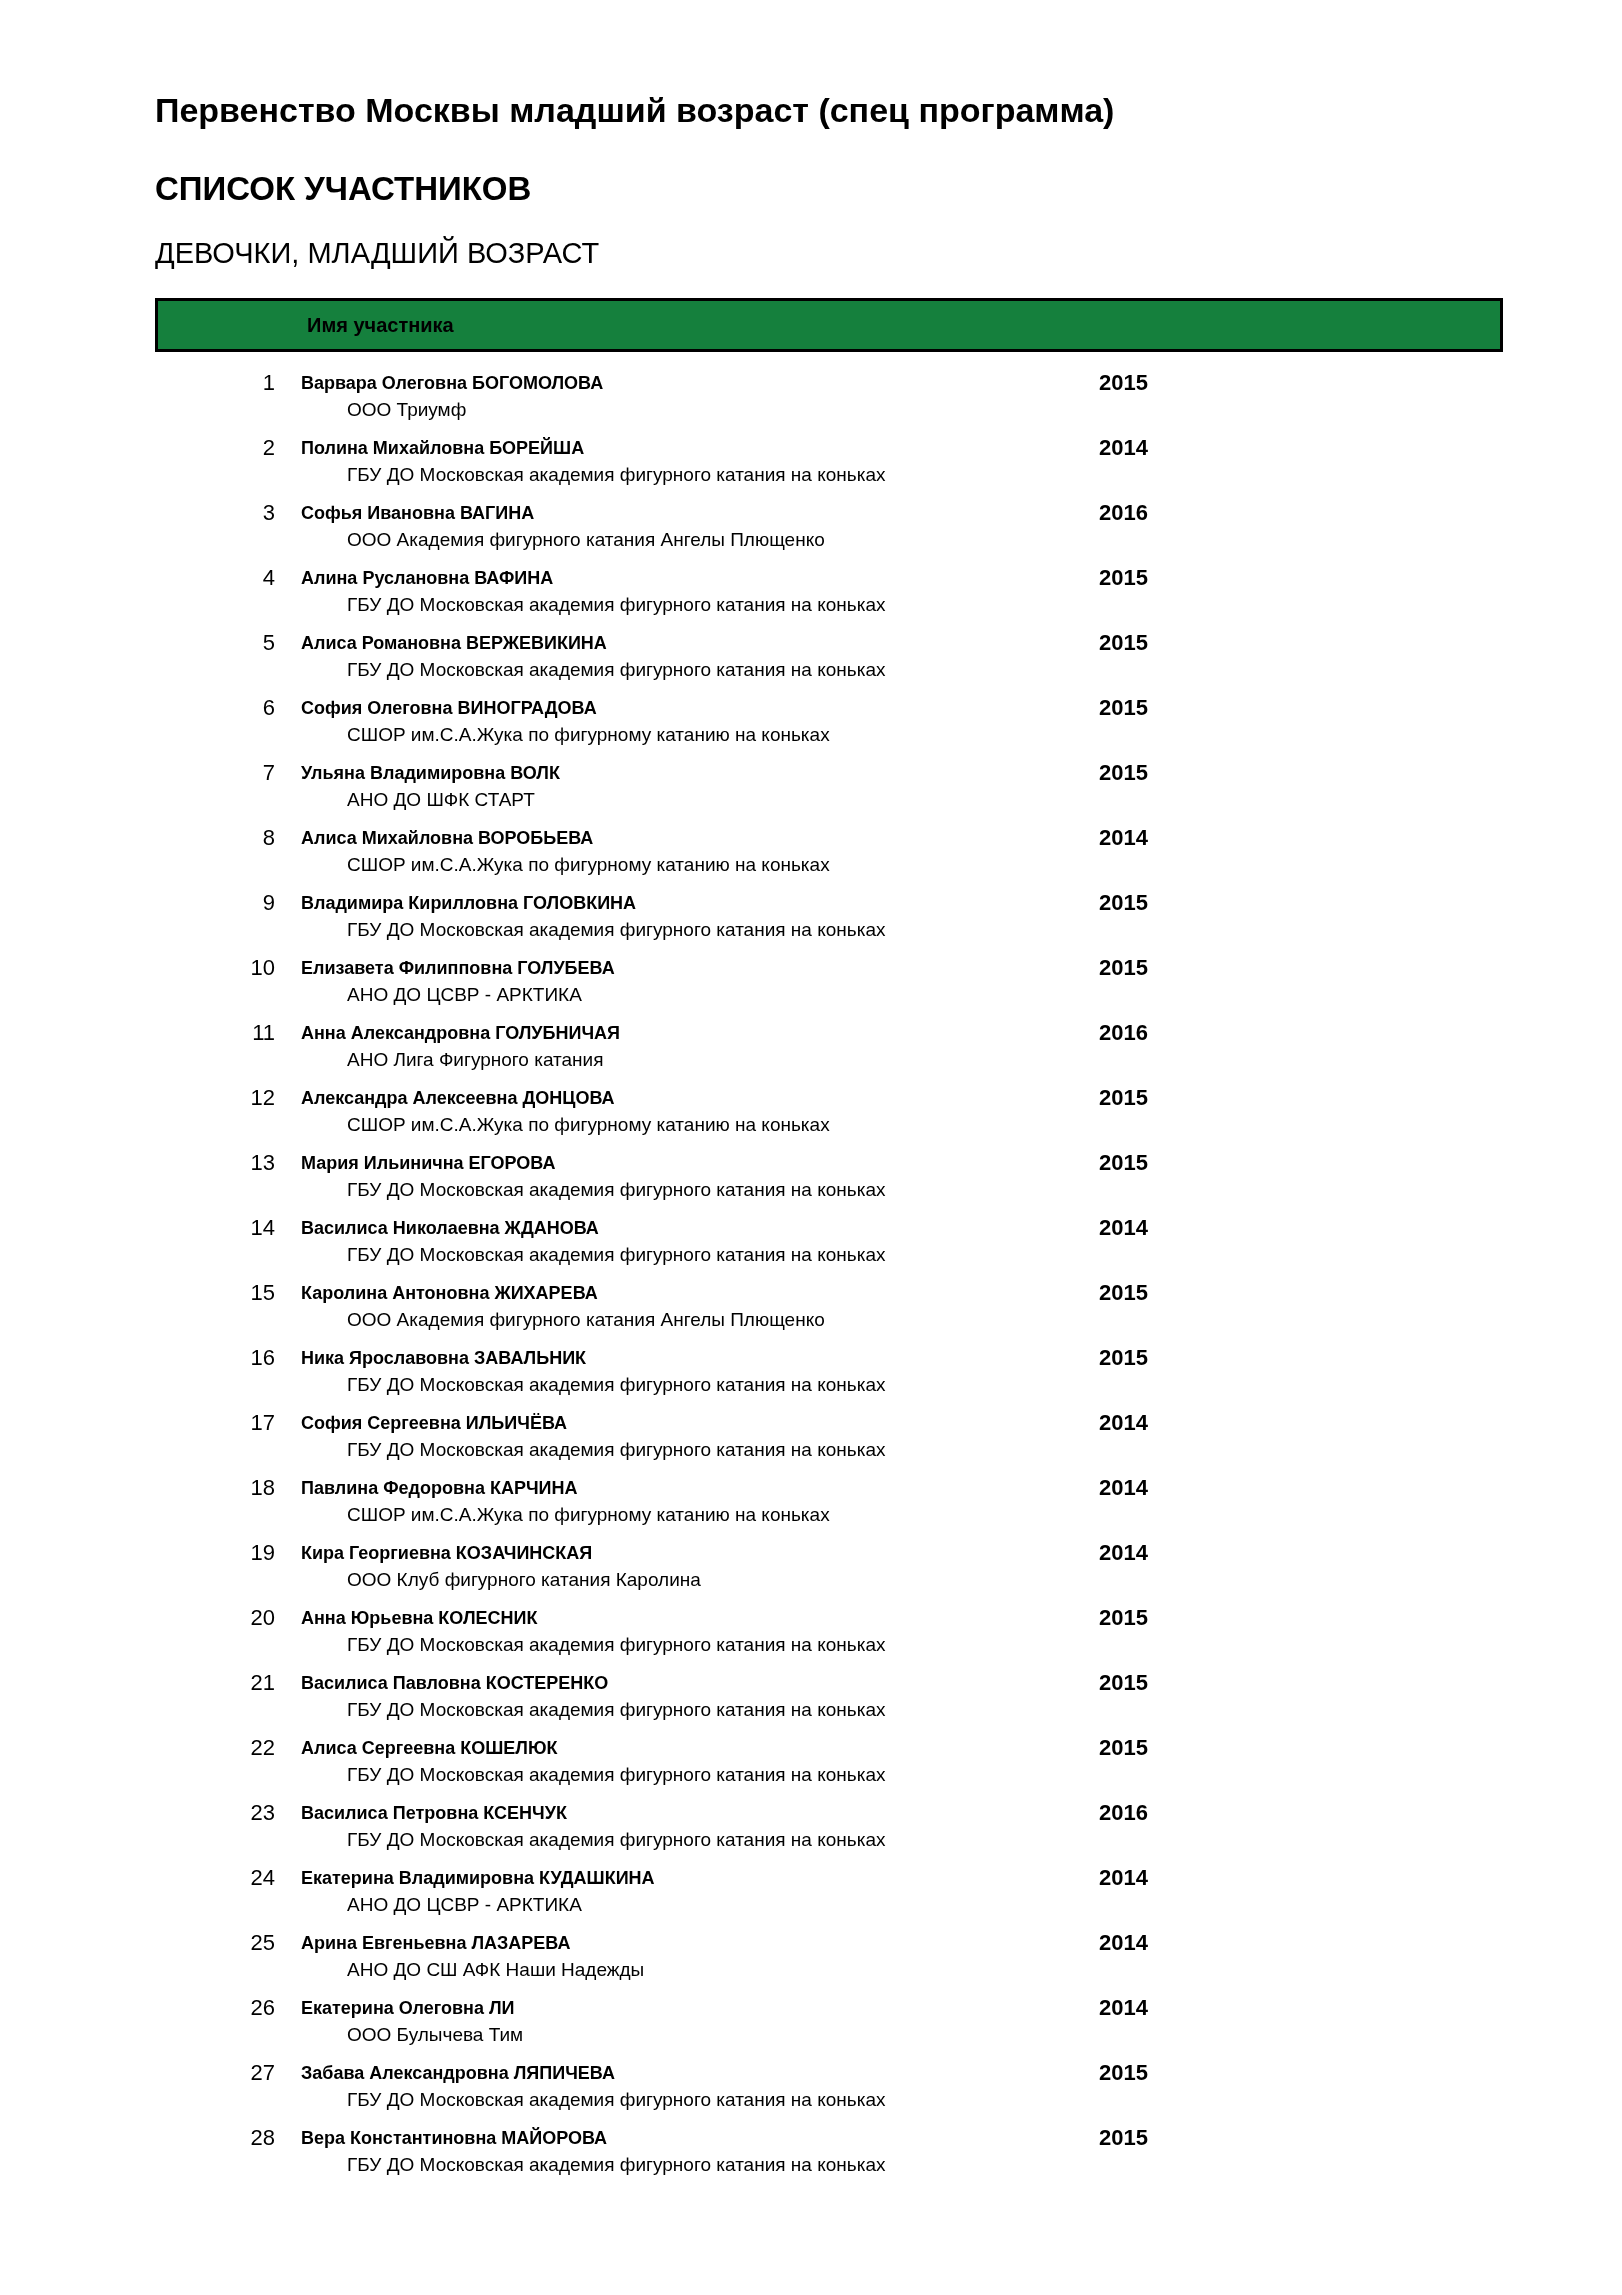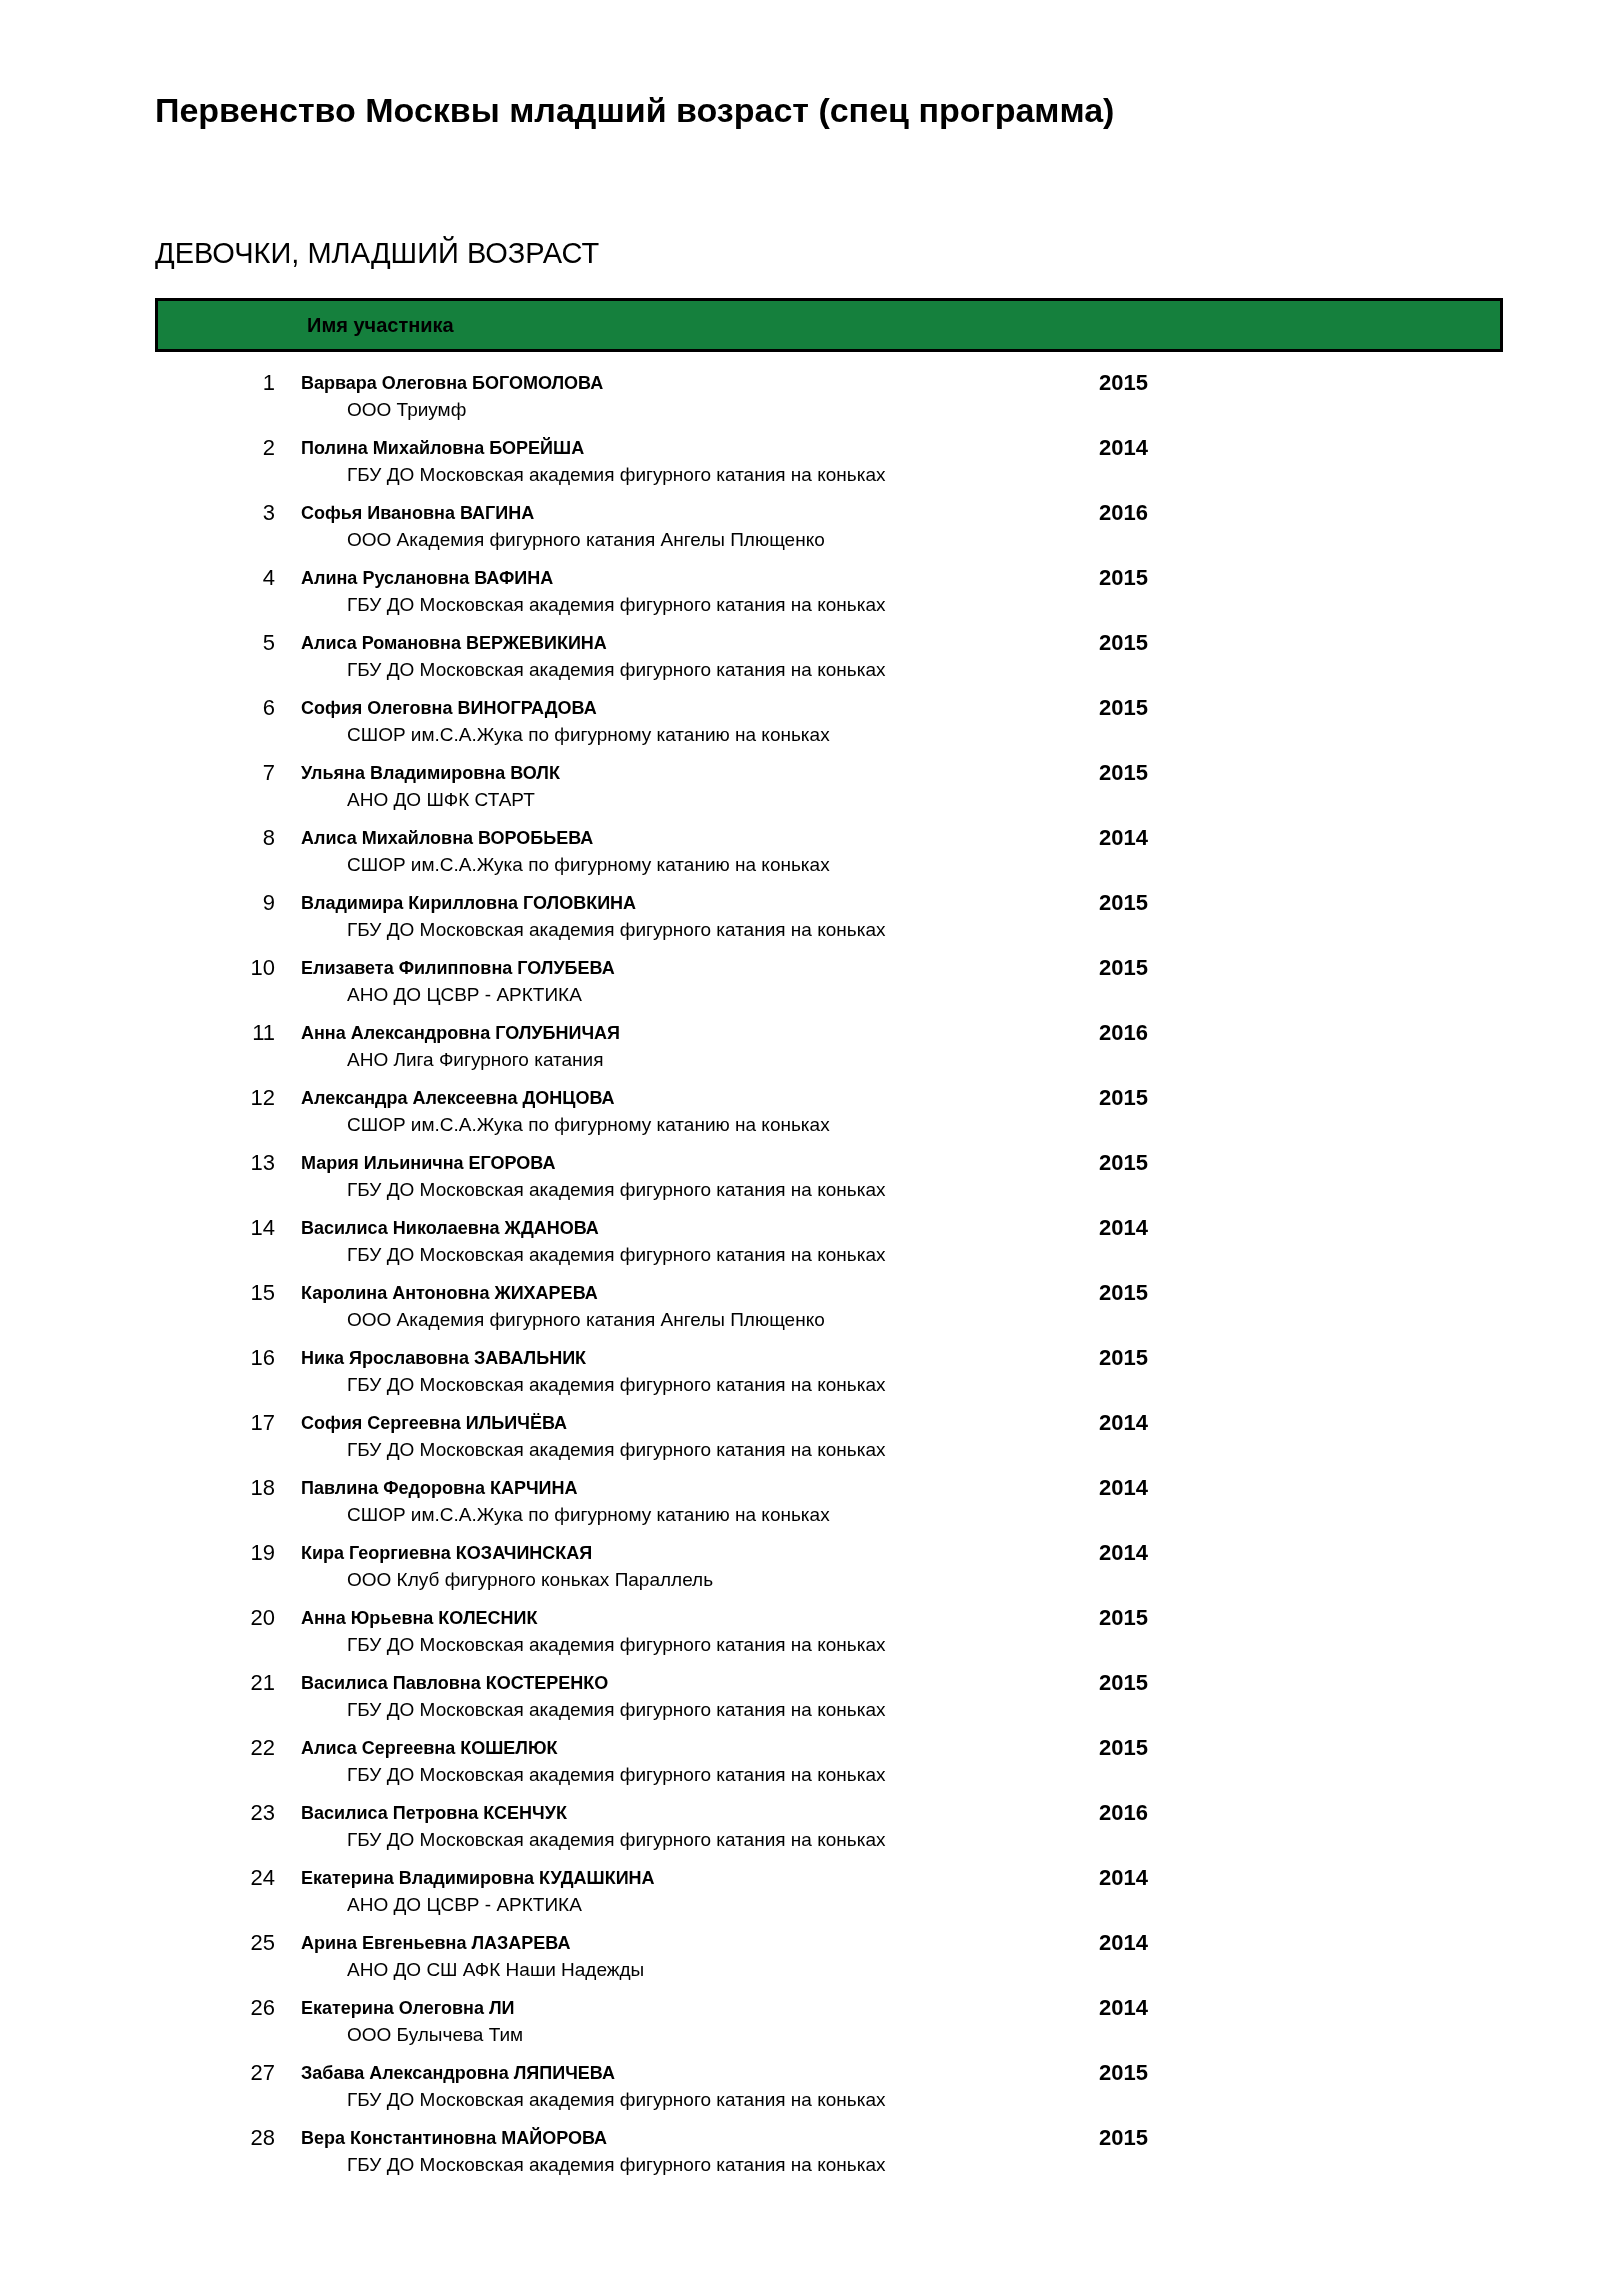--- a/index.html
+++ b/index.html
@@ -75,20 +75,21 @@
     white-space: nowrap;
   }
 </style>
 </head>
 <body>
 
 <div class="doc">
 
   <div class="title">Первенство Москвы младший возраст (спец программа)</div>
 
+  <div class="section-heading">СПИСОК УЧАСТНИКОВ</div>
 
   <div class="category-heading">ДЕВОЧКИ, МЛАДШИЙ ВОЗРАСТ</div>
 
   <div class="header-box">
     <span class="label">Имя участника</span>
   </div>
 
   <div class="list">
     <div class="row">
       <span class="num">1</span>
@@ -213,21 +214,21 @@
       <span class="num">18</span>
       <span class="name">Павлина Федоровна КАРЧИНА</span>
       <span class="year">2014</span>
       <span class="club">СШОР им.С.А.Жука по фигурному катанию на коньках</span>
     </div>
 
     <div class="row">
       <span class="num">19</span>
       <span class="name">Кира Георгиевна КОЗАЧИНСКАЯ</span>
       <span class="year">2014</span>
-      <span class="club">ООО Клуб фигурного коньках Параллель</span>
+      <span class="club">ООО Клуб фигурного катания Каролина</span>
     </div>
 
     <div class="row">
       <span class="num">20</span>
       <span class="name">Анна Юрьевна КОЛЕСНИК</span>
       <span class="year">2015</span>
       <span class="club">ГБУ ДО Московская академия фигурного катания на коньках</span>
     </div>
 
     <div class="row">

